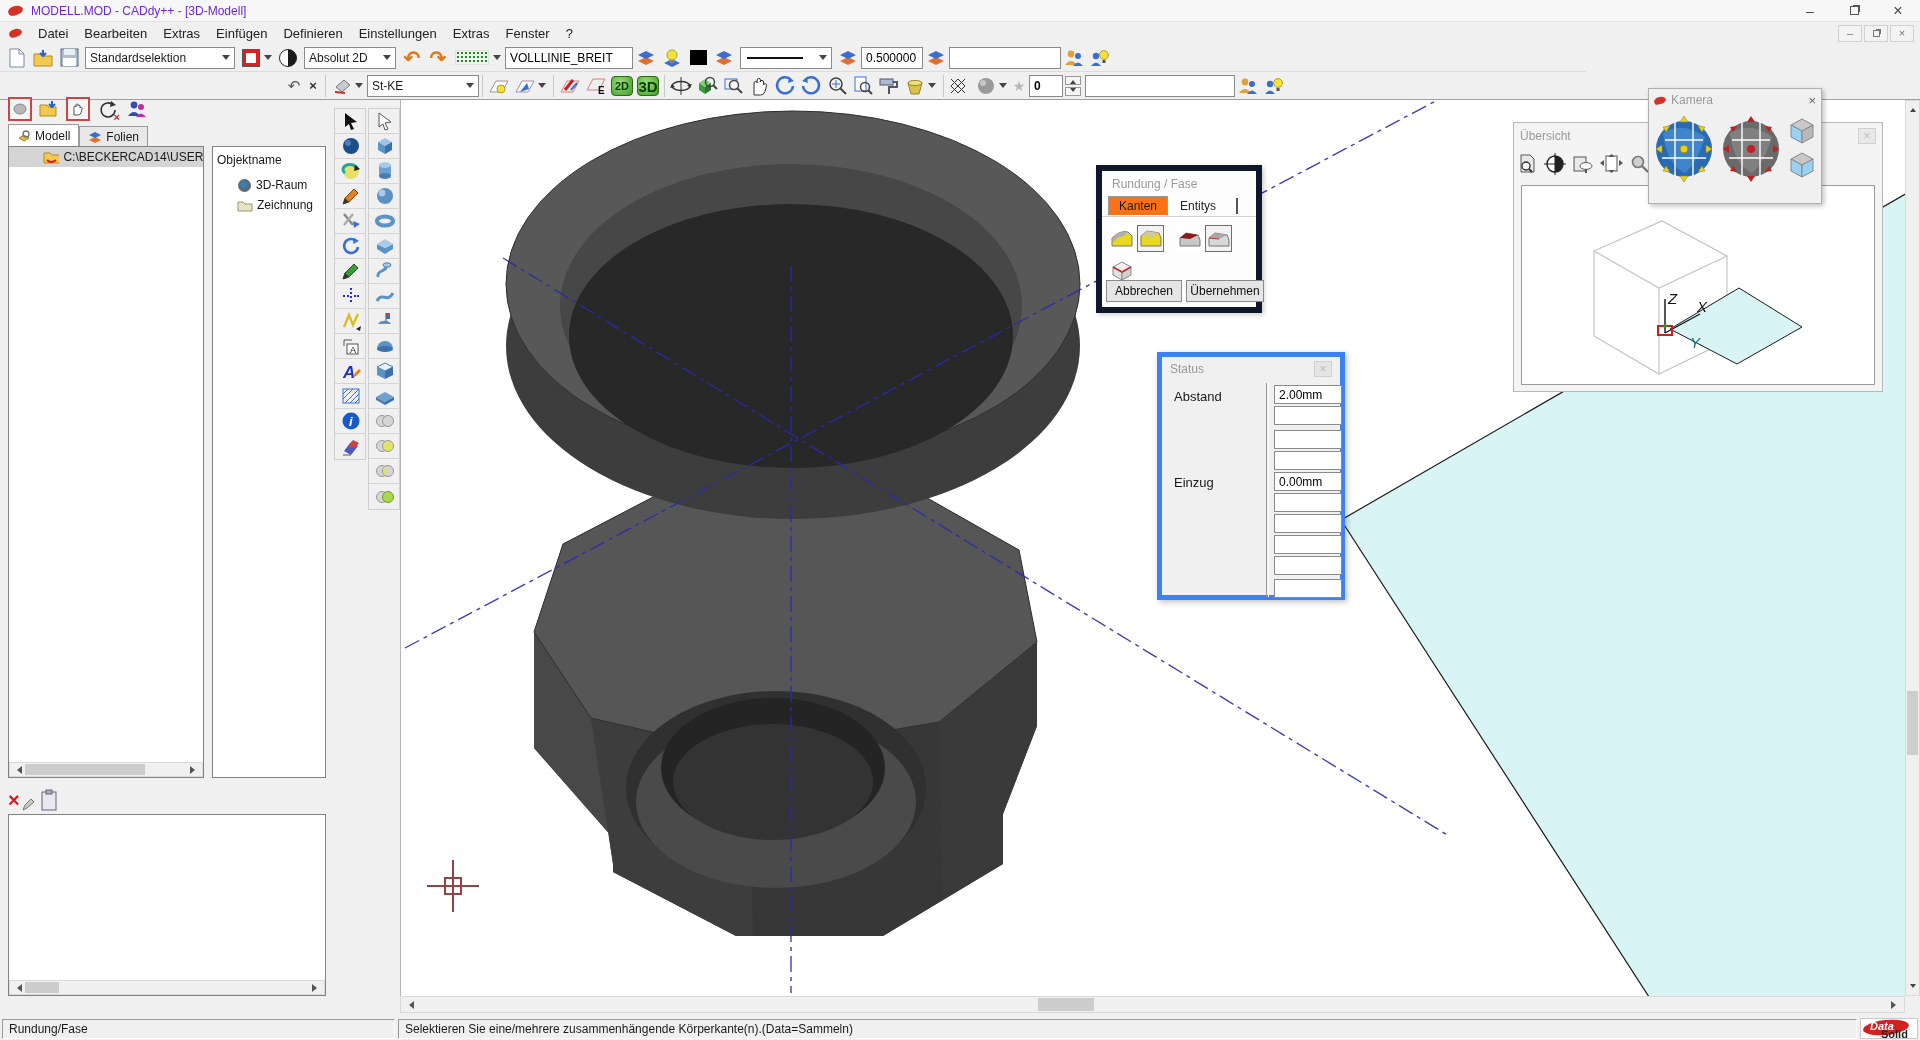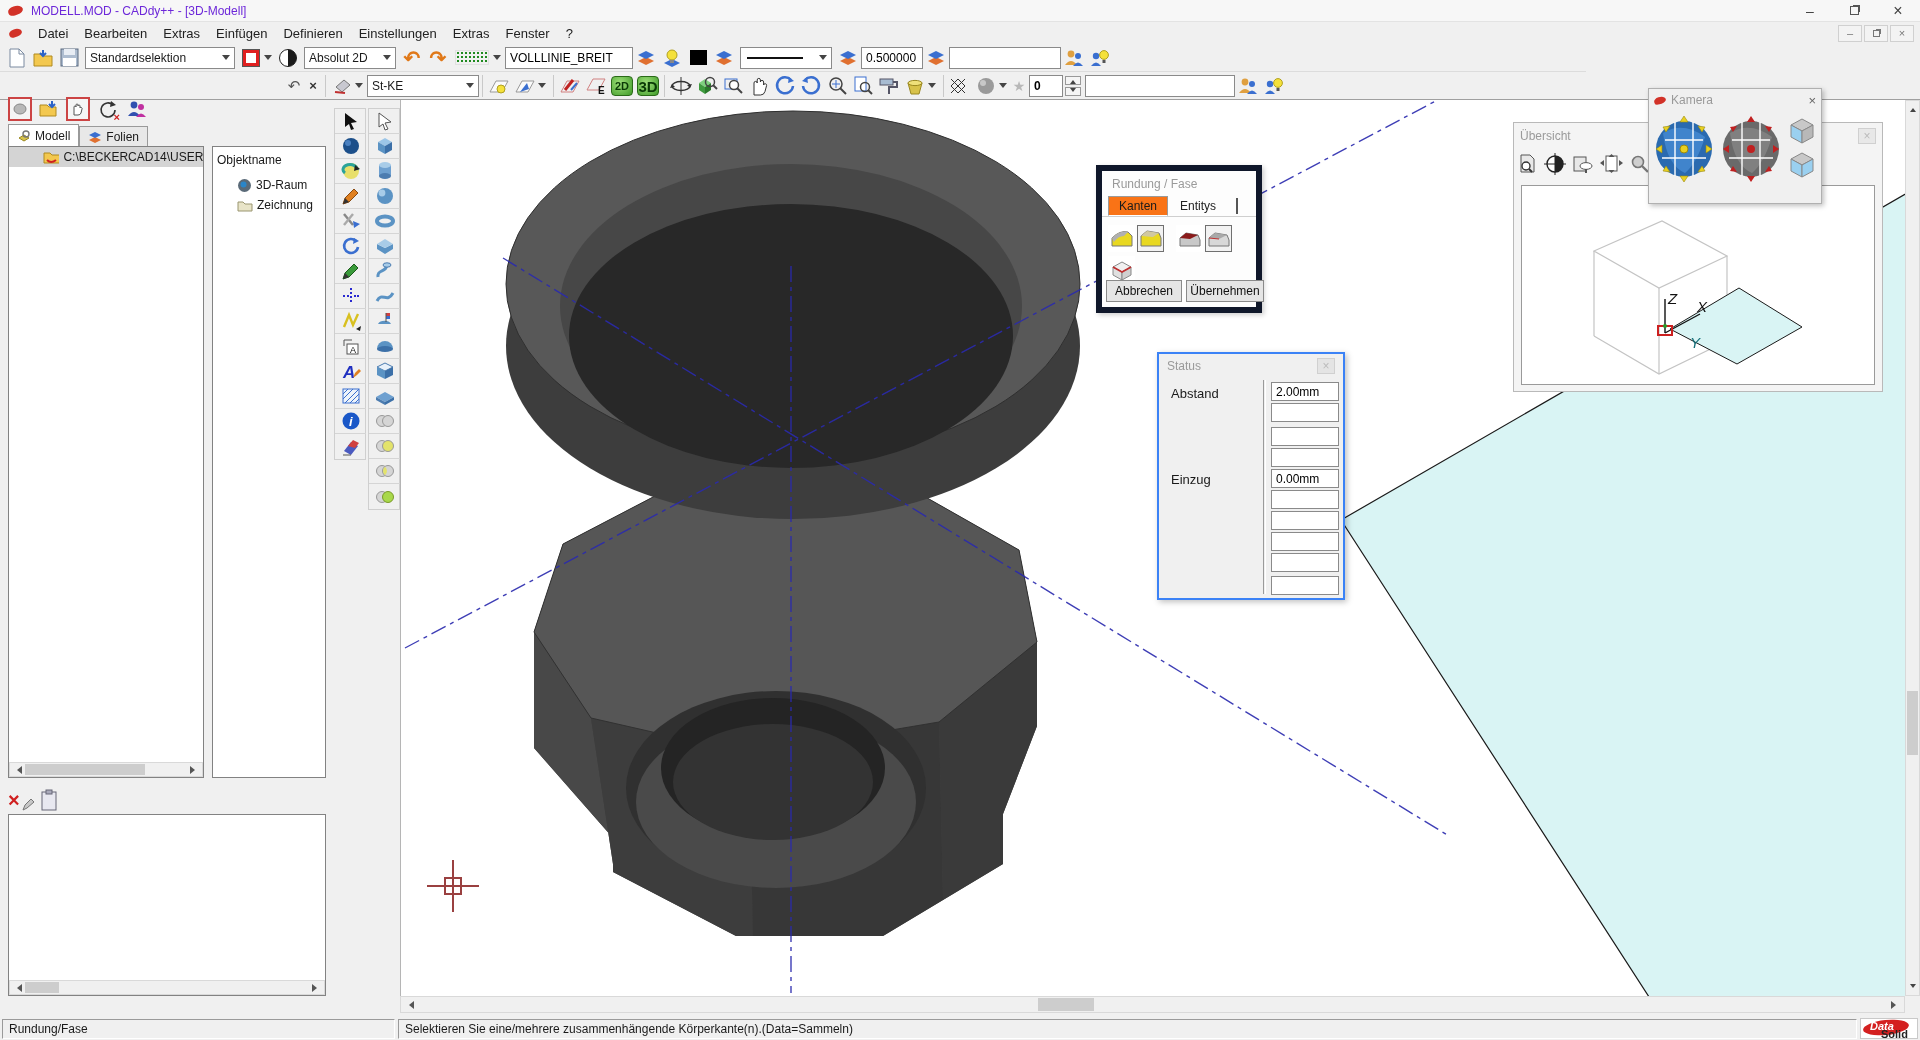--- a/index.html
+++ b/index.html
@@ -918,21 +918,21 @@
           <polyline points="3,8 12,13 21,8" fill="none" stroke="#c03030" stroke-width="1.6"></polyline>
         </svg>
       </span>
   </div>
   <div class="row" style="position:absolute;left:4px;bottom:5px;gap:4px">
     <button class="pushbtn" style="width:76px;height:22px;font-family:inherit">Abbrechen</button>
     <button class="pushbtn" style="width:78px;height:22px;font-family:inherit">Übernehmen</button>
   </div>
 </div>
 
-<div class="abs" style="left:1157px;top:352px;width:188px;height:248px;background:#f0f0f0;border:2px solid #3b82f6;box-shadow:2px 2px 6px rgba(0,0,0,.25);z-index:7">
+<div class="abs" style="left:1157px;top:352px;width:188px;height:248px;background:#f0f0f0;border:5px solid #3b82f6;box-shadow:2px 2px 6px rgba(0,0,0,.25);z-index:7">
   <div class="row" style="height:24px;padding:0 8px">
     <span class="dlg-title">Status</span>
     <span style="flex:1"></span>
     <span style="width:18px;height:16px;background:#e4e4e4;border:1px solid #d0d0d0;color:#bbb;display:flex;align-items:center;justify-content:center">
         <span>×</span>
       </span>
   </div>
   <div style="position:absolute;left:104px;top:26px;width:3px;height:214px;border-left:1px solid #9a9a9a;border-right:1px solid #fff"></div>
   <span style="position:absolute;left:12px;top:32px;font-size:13px">Abstand</span>
   <span style="position:absolute;left:12px;top:118px;font-size:13px">Einzug</span>

